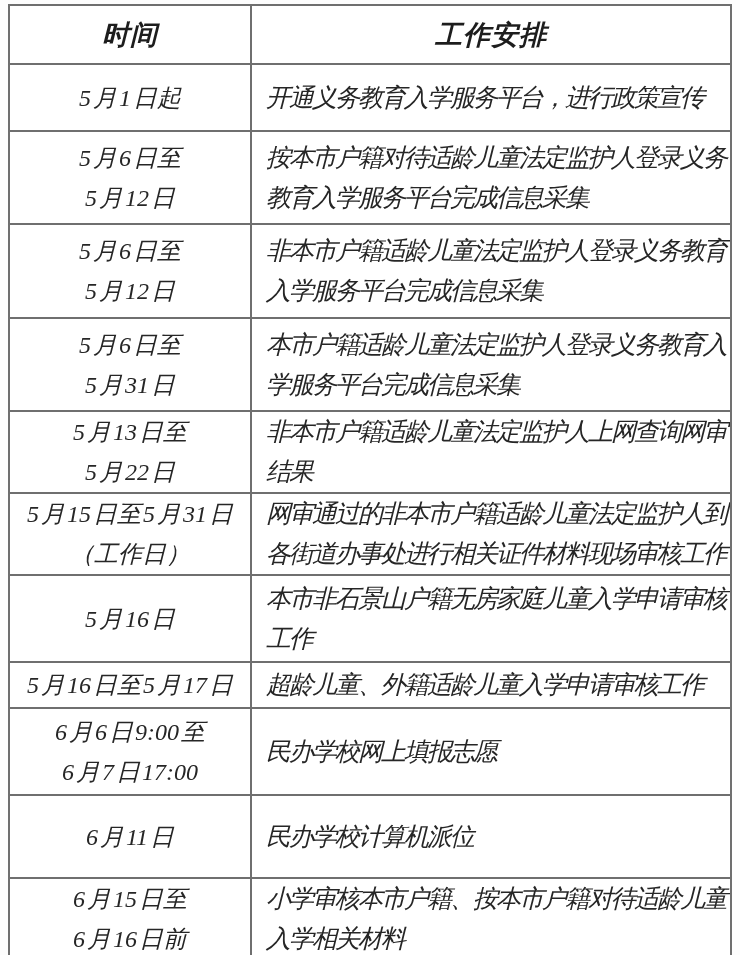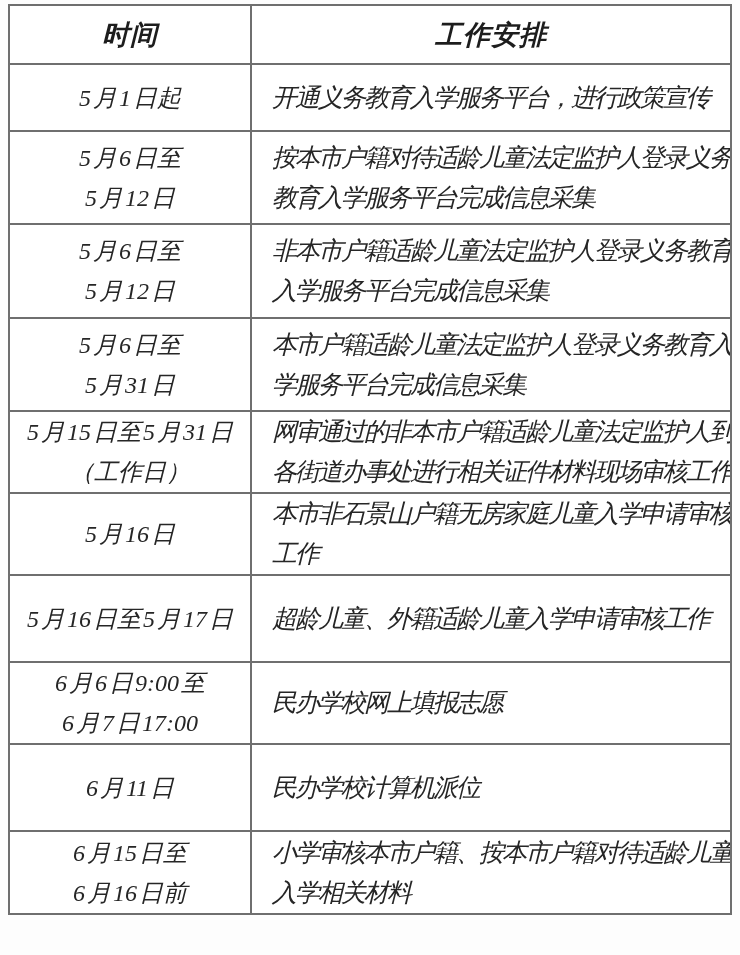--- a/index.html
+++ b/index.html
@@ -37,21 +37,21 @@
   thead tr { height: 59px; }
   th {
     font-family: "Liberation Sans", sans-serif;
     font-weight: bold;
     font-size: 27px;
     letter-spacing: 1px;
     color: #1d1d1d;
     text-align: center;
   }
   td.time { text-align: center; }
-  td.task { text-align: left; padding-left: 20px; padding-right: 4px; }
+  td.task { text-align: left; padding-left: 14px; padding-right: 4px; }
   .line {
     display: block;
     color: #262626;
     white-space: nowrap;
   }
   td.time .line {
     font-size: 24px;
     line-height: 40px;
     word-spacing: -4px;
   }
@@ -125,20 +125,30 @@
         <td class="time">
           <span class="line">5 月 6 日至</span>
           <span class="line">5 月 31 日</span>
         </td>
         <td class="task">
           <span class="line">本市户籍适龄儿童法定监护人登录义务教育入</span>
           <span class="line">学服务平台完成信息采集</span>
         </td>
       </tr>
 
+      <tr>
+        <td class="time">
+          <span class="line">5 月 13 日至</span>
+          <span class="line">5 月 22 日</span>
+        </td>
+        <td class="task">
+          <span class="line">非本市户籍适龄儿童法定监护人上网查询网审</span>
+          <span class="line">结果</span>
+        </td>
+      </tr>
 
       <tr>
         <td class="time">
           <span class="line">5 月 15 日至 5 月 31 日</span>
           <span class="line">（工作日）</span>
         </td>
         <td class="task">
           <span class="line">网审通过的非本市户籍适龄儿童法定监护人到</span>
           <span class="line">各街道办事处进行相关证件材料现场审核工作</span>
         </td>

